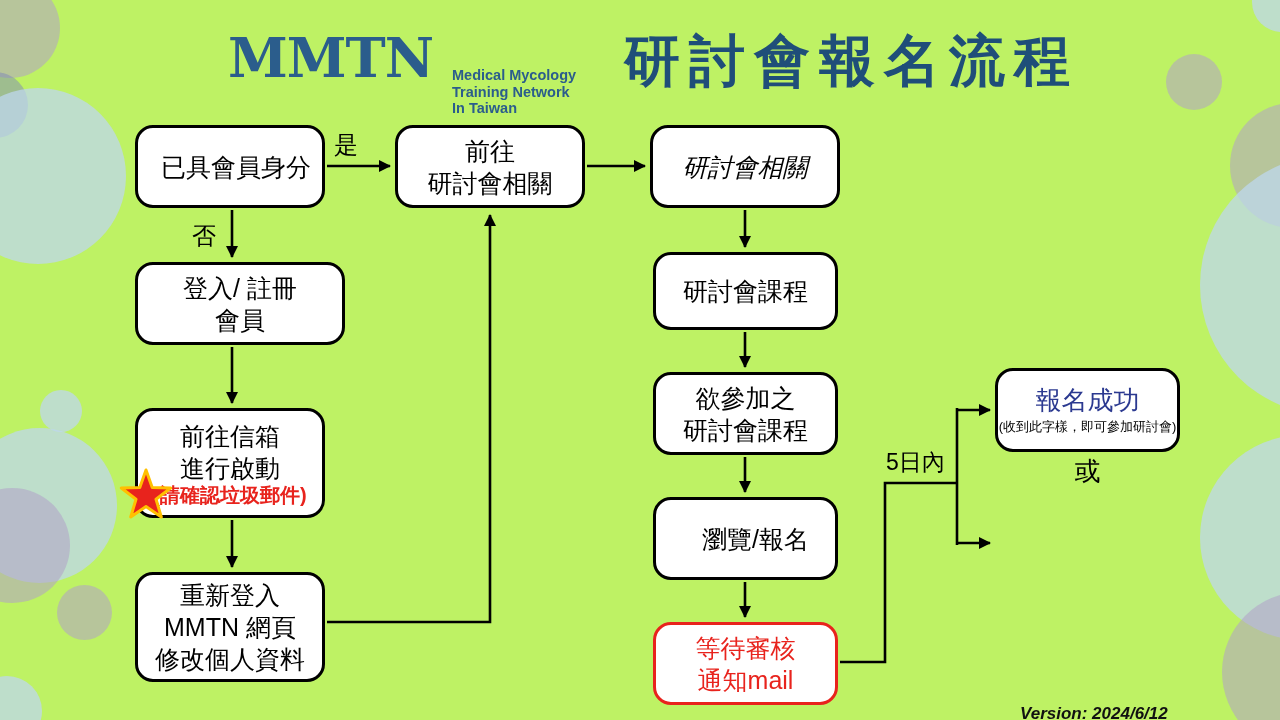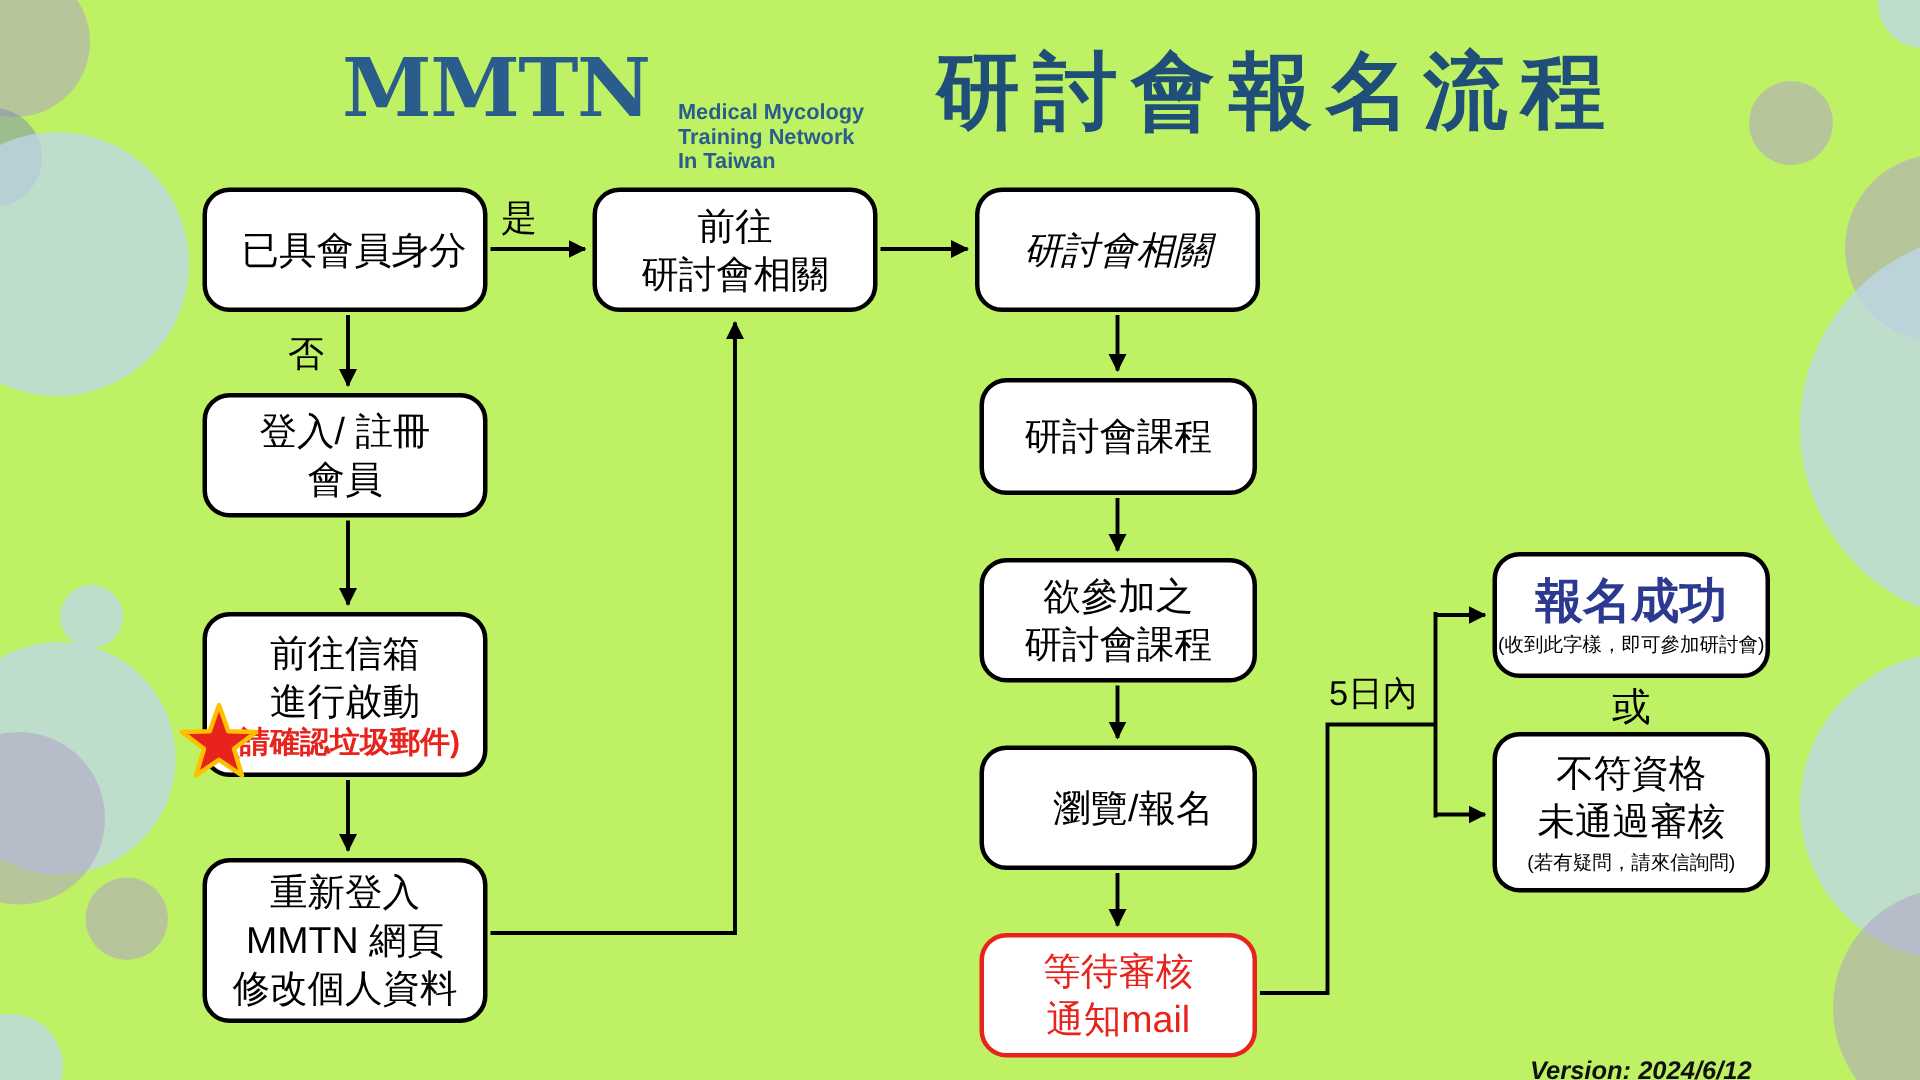--- a/index.html
+++ b/index.html
@@ -14,21 +14,21 @@
 
   #connectors{position:absolute;left:0;top:0;pointer-events:none;}
 
   .box{
     position:absolute;background:#fff;border:3px solid #000;border-radius:18px;
     display:flex;flex-direction:column;align-items:center;justify-content:center;
     text-align:center;font-size:25px;line-height:1.28;color:#000;box-sizing:border-box;
   }
   .box.red{border-color:var(--red);color:var(--red);}
   .box .note-red{font-size:20px;font-weight:bold;color:var(--red);line-height:1.15;}
-  .box .title-blue{font-size:32px;font-weight:bold;color:var(--success-blue);line-height:1.2;}
+  .box .title-blue{font-size:26px;font-weight:normal;color:var(--success-blue);line-height:1.2;}
   .box .subnote{font-size:13px;color:#000;line-height:1.35;margin-top:2px;}
 
   .flabel{position:absolute;font-size:24px;color:#000;}
 
   #logo-acronym{
     position:absolute;left:228px;top:26px;
     font-family:"DejaVu Serif",serif;font-weight:bold;font-size:54px;
     letter-spacing:-1px;color:var(--logo-blue);
   }
   #logo-tagline{
@@ -93,21 +93,21 @@
       <line x1="957" y1="408" x2="957" y2="545"></line>
       <line x1="957" y1="410" x2="990" y2="410" marker-end="url(#arr)"></line>
       <line x1="957" y1="543" x2="990" y2="543" marker-end="url(#arr)"></line>
     </g>
   </svg>
 
   <div class="box" style="left:135px;top:125px;width:190px;height:83px;padding-left:12px;">
     <div>已具會員身分</div>
   </div>
 
-  <div class="box" style="left:135px;top:262px;width:190px;height:83px;">
+  <div class="box" style="left:135px;top:262px;width:210px;height:83px;">
     <div>登入/ 註冊</div>
     <div>會員</div>
   </div>
 
   <div class="box" style="left:135px;top:408px;width:190px;height:110px;">
     <div>前往信箱</div>
     <div>進行啟動</div>
     <div class="note-red">(請確認垃圾郵件)</div>
   </div>
 
@@ -146,25 +146,20 @@
   <div class="box red" style="left:653px;top:622px;width:185px;height:83px;">
     <div>等待審核</div>
     <div>通知mail</div>
   </div>
 
   <div class="box" style="left:995px;top:368px;width:185px;height:84px;">
     <div class="title-blue">報名成功</div>
     <div class="subnote">(收到此字樣，即可參加研討會)</div>
   </div>
 
-  <div class="box" style="left:995px;top:488px;width:185px;height:107px;">
-    <div>不符資格</div>
-    <div>未通過審核</div>
-    <div class="subnote">(若有疑問，請來信詢問)</div>
-  </div>
 
   <div class="flabel" style="left:334px;top:129px;">是</div>
   <div class="flabel" style="left:192px;top:220px;">否</div>
   <div class="flabel" style="left:886px;top:447px;font-size:23px;">5日內</div>
   <div class="flabel" style="left:995px;top:454px;width:185px;text-align:center;font-size:26px;">或</div>
 
   <div id="version">Version: 2024/6/12</div>
 
 </div>
 

